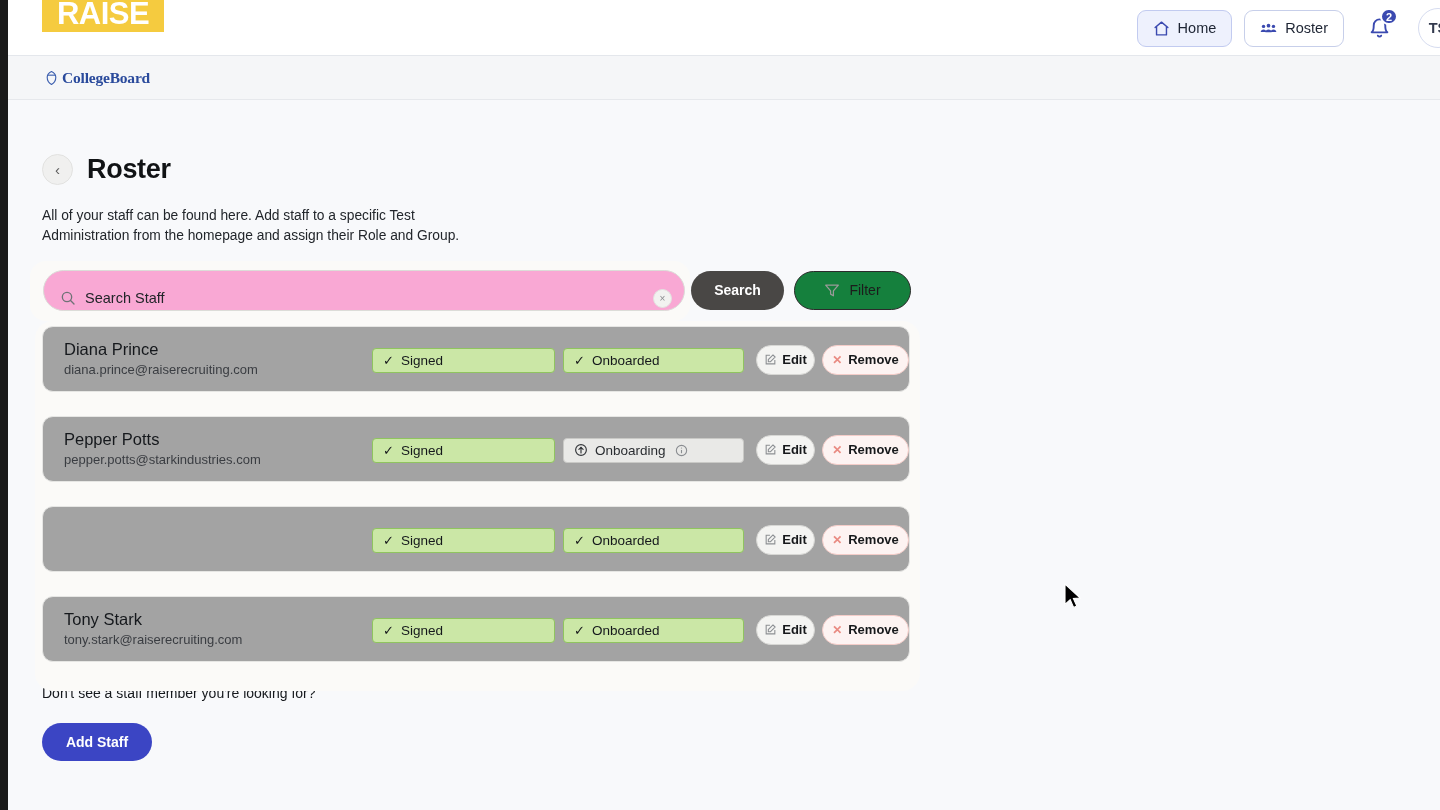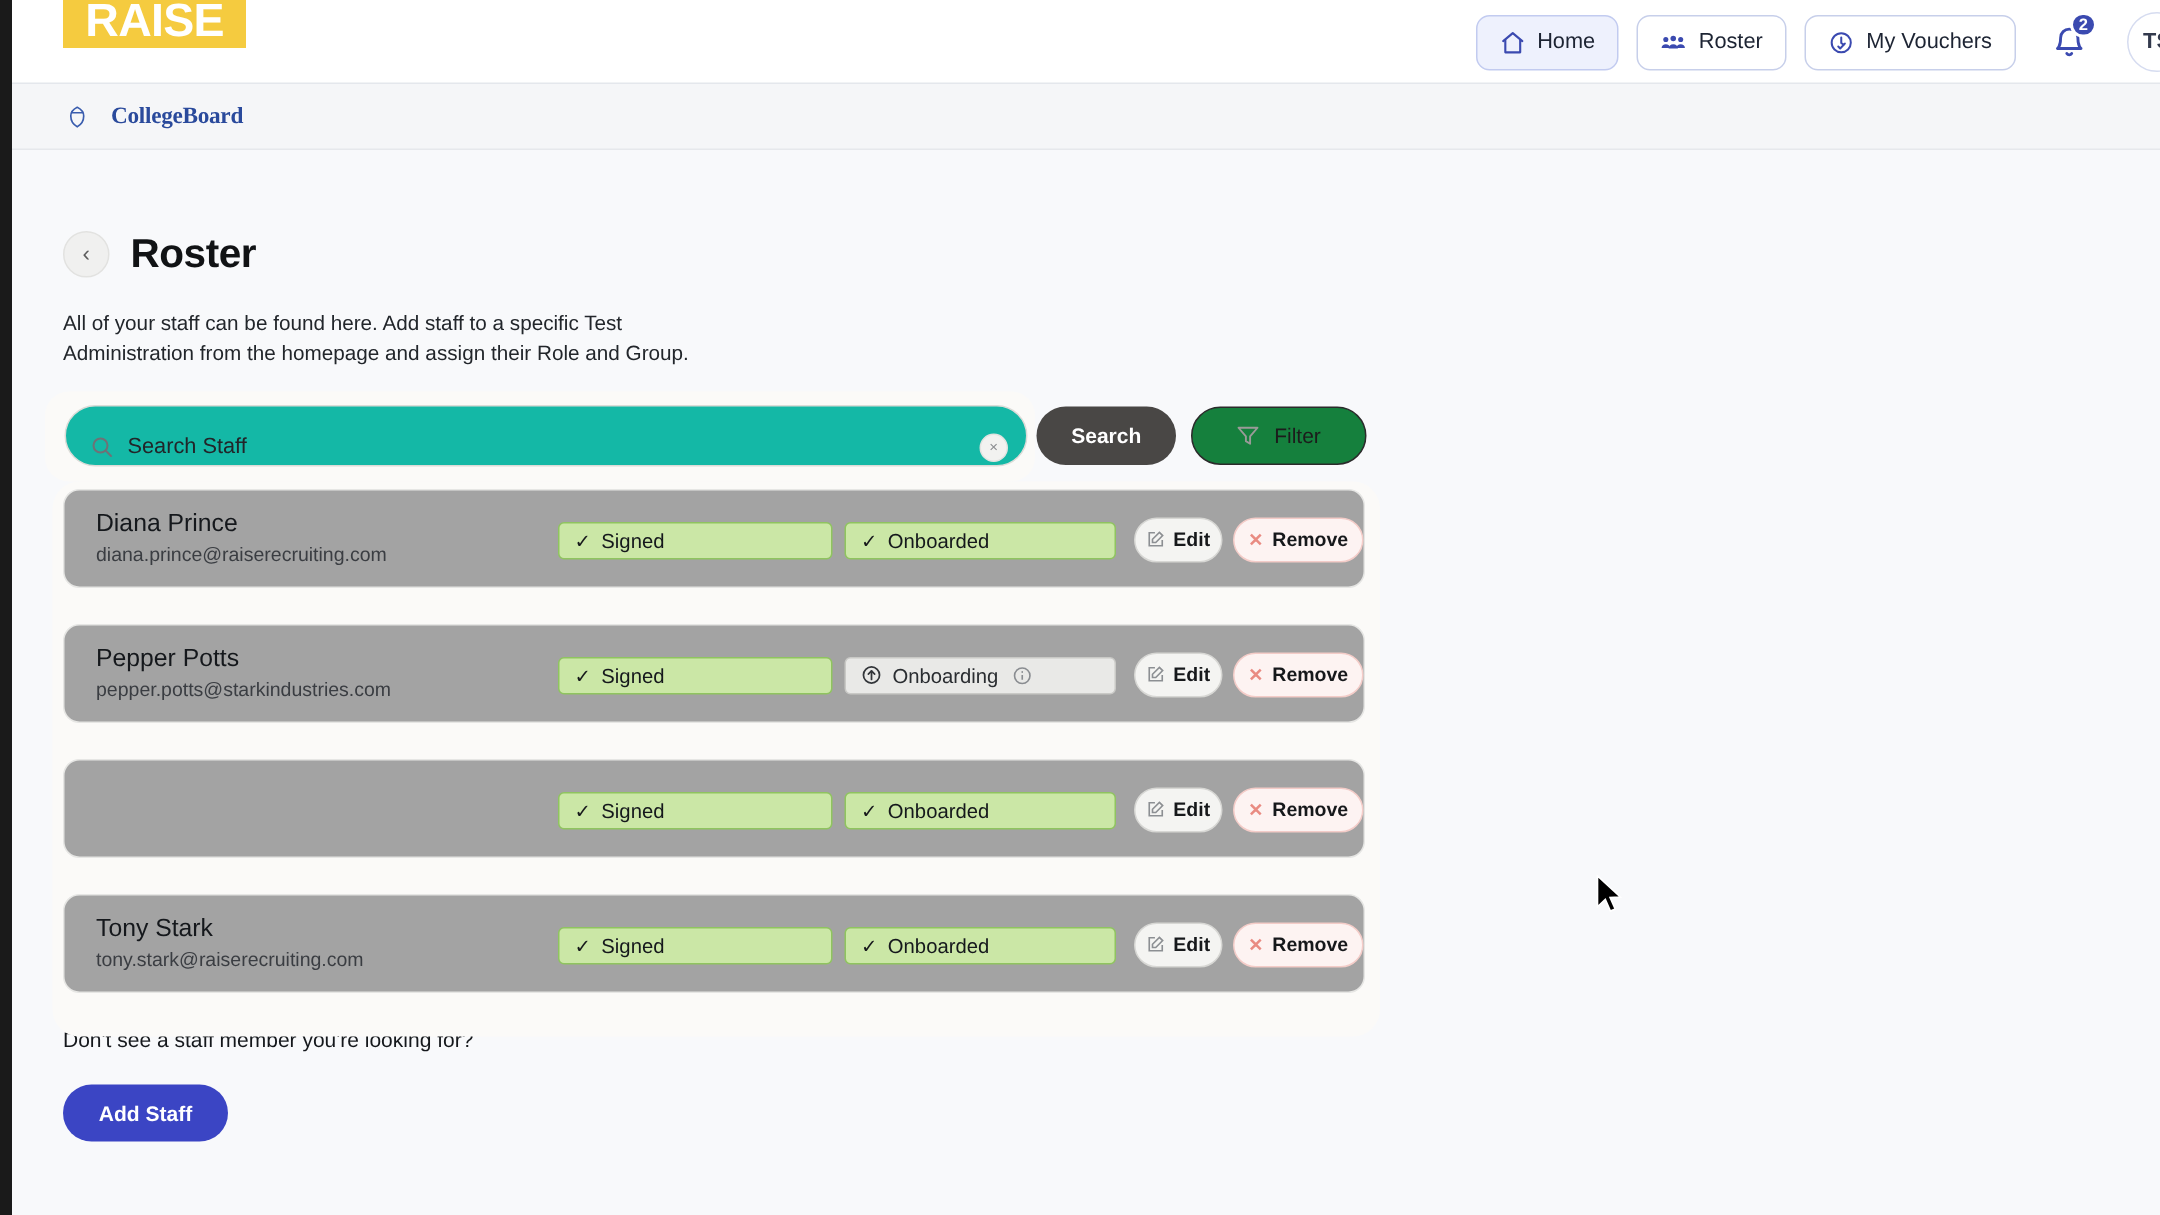--- a/index.html
+++ b/index.html
@@ -61,21 +61,21 @@
     color: #333a4d; font-size: 14.5px; font-weight: 600;
     margin-left: 12px; margin-right: -18px; cursor: pointer;
   }
 
   
   .cb-bar {
     position: absolute; left: 0; top: 56px; width: 1440px; height: 44px;
     background: #f5f6f8; border-bottom: 1px solid #e6e8ec;
     display: flex; align-items: center; z-index: 15;
   }
-  .cb-logo { display: flex; align-items: center; gap: 15px; margin-left: 44px; }
+  .cb-logo { display: flex; align-items: center; gap: 3px; margin-left: 44px; }
   .cb-acorn { width: 15px; height: 16px; color: #3a5dae; }
   .cb-acorn svg { width: 100%; height: 100%; }
   .cb-name {
     font-family: "Liberation Serif", serif; font-weight: 700;
     font-size: 15.5px; color: #2a4a9c; letter-spacing: -0.2px;
   }
 
   
   .page { position: absolute; left: 0; top: 100px; width: 1440px; }
 
@@ -95,21 +95,21 @@
 
   
   .search-zone {
     position: relative; margin: 14px 0 0 30px;
     width: 660px; height: 60px;
     background: #fbfaf8; border-radius: 16px;
   }
   .search-field {
     position: absolute; left: 13px; top: 9px;
     width: 642px; height: 41px;
-    background: #14b8a6; border: 1px solid #dcdcd8; border-radius: 22px;
+    background: #f9a8d4; border: 1px solid #dcdcd8; border-radius: 22px;
     display: flex; align-items: center; padding: 16px 12px 0 16px;
   }
   .search-ico { width: 16px; height: 16px; color: #6f7276; margin-right: 9px; flex: 0 0 auto; }
   .search-ico svg { width: 100%; height: 100%; }
   .search-ph { flex: 1; font-size: 14.5px; color: #222529; }
   .clear-btn {
     width: 19px; height: 19px; border-radius: 50%;
     background: #f2f2f0; border: 1px solid #e3e3e0;
     display: flex; align-items: center; justify-content: center;
     font-size: 10px; color: #8b8d90; cursor: pointer; flex: 0 0 auto;
@@ -230,30 +230,20 @@
               <circle cx="12" cy="8" r="2.6"></circle>
               <circle cx="19" cy="9" r="2.4"></circle>
               <path d="M1 17c0-2.2 1.8-3.6 4-3.6s4 1.4 4 3.6z"></path>
               <path d="M7.6 17.4c0-2.4 2-4 4.4-4s4.4 1.6 4.4 4z"></path>
               <path d="M15 17c0-2.2 1.8-3.6 4-3.6s4 1.4 4 3.6z"></path>
             </svg>
         </span>
         <span>Roster</span>
       </div>
 
-      <div class="nav-btn">
-        <span class="nav-icon">
-          <svg viewBox="0 0 24 24" fill="none" stroke="currentColor" stroke-width="1.9" stroke-linecap="round" stroke-linejoin="round">
-              <circle cx="12" cy="12" r="9"></circle>
-              <path d="M12 7v5.2l2.2 1.6"></path>
-              <path d="M9.2 15.6 11 17.4l4.4-4.6"></path>
-            </svg>
-        </span>
-        <span>My Vouchers</span>
-      </div>
 
       <div class="bell-wrap">
         <svg viewBox="0 0 24 24" fill="none" stroke="currentColor" stroke-width="2" stroke-linecap="round" stroke-linejoin="round">
             <path d="M18 8.5a6 6 0 1 0-12 0c0 6-2.2 7.5-2.2 7.5h16.4S18 14.5 18 8.5"></path>
             <path d="M13.7 19.5a2 2 0 0 1-3.4 0"></path>
           </svg>
         <span class="bell-badge">2</span>
       </div>
 
       <div class="avatar">

